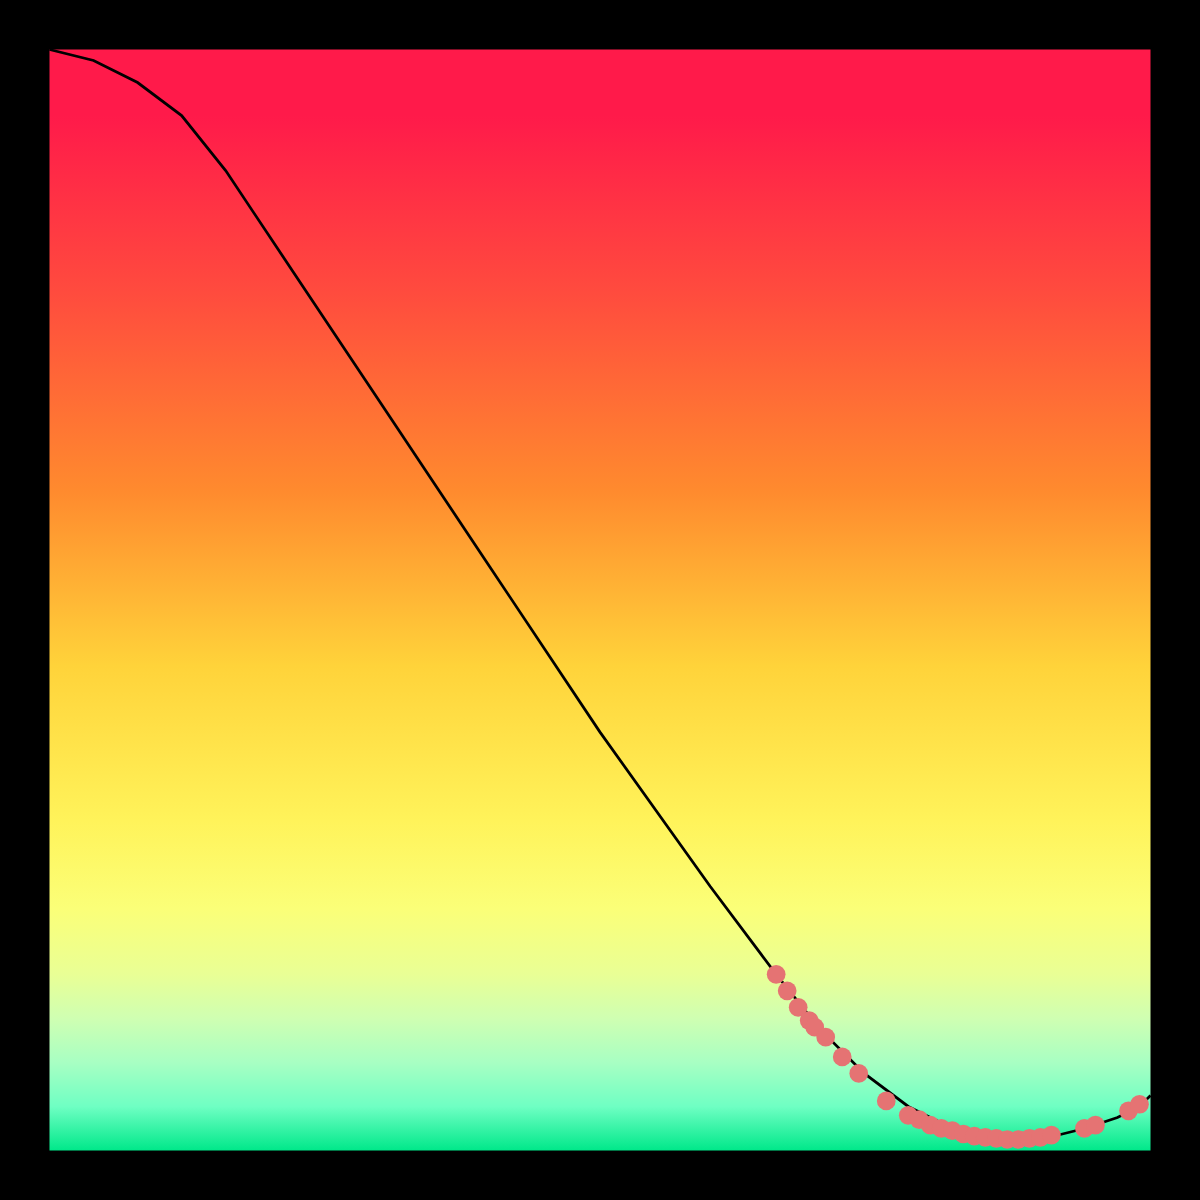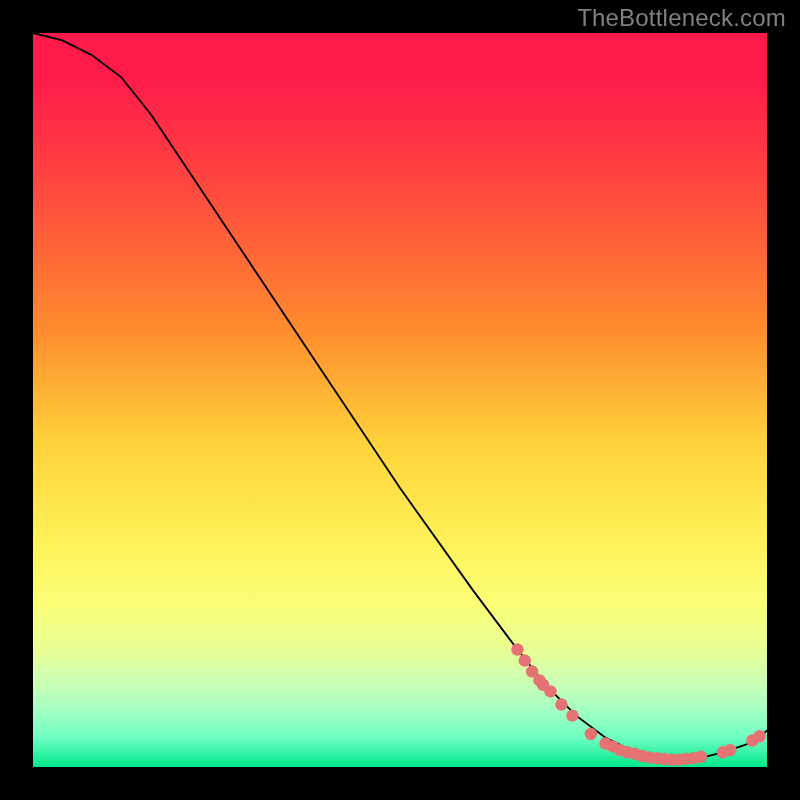--- a/index.html
+++ b/index.html
@@ -58,21 +58,20 @@
     width: 734px;
     height: 734px;
     z-index: 20;
     overflow: visible;
   }
 </style>
 </head>
 <body>
 <div class="frame">
 
-  <div class="watermark">TheBottleneck.com</div>
 
   <div class="plot-area"></div>
 
   <svg class="curve" viewBox="0 0 100 100" preserveAspectRatio="none">
     <path id="curve-path" fill="none" stroke="#000000" stroke-width="0.25" d="M0.00 0.00 L4.00 1.00 L8.00 3.00 L12.00 6.00 L16.00 11.00 L22.00 20.00 L30.00 32.00 L40.00 47.00 L50.00 62.00 L60.00 76.00 L66.00 84.00 L70.00 89.00 L74.00 93.00 L78.00 96.00 L82.00 98.00 L86.00 99.00 L90.00 99.00 L94.00 98.00 L97.00 97.00 L99.00 96.00 L100.00 95.00"></path>
     <g id="points-group">
         <circle cx="66.00" cy="84.00" r="0.85" fill="#e57373"></circle>
         <circle cx="67.00" cy="85.50" r="0.85" fill="#e57373"></circle>
         <circle cx="68.00" cy="87.00" r="0.85" fill="#e57373"></circle>
         <circle cx="69.00" cy="88.20" r="0.85" fill="#e57373"></circle>

